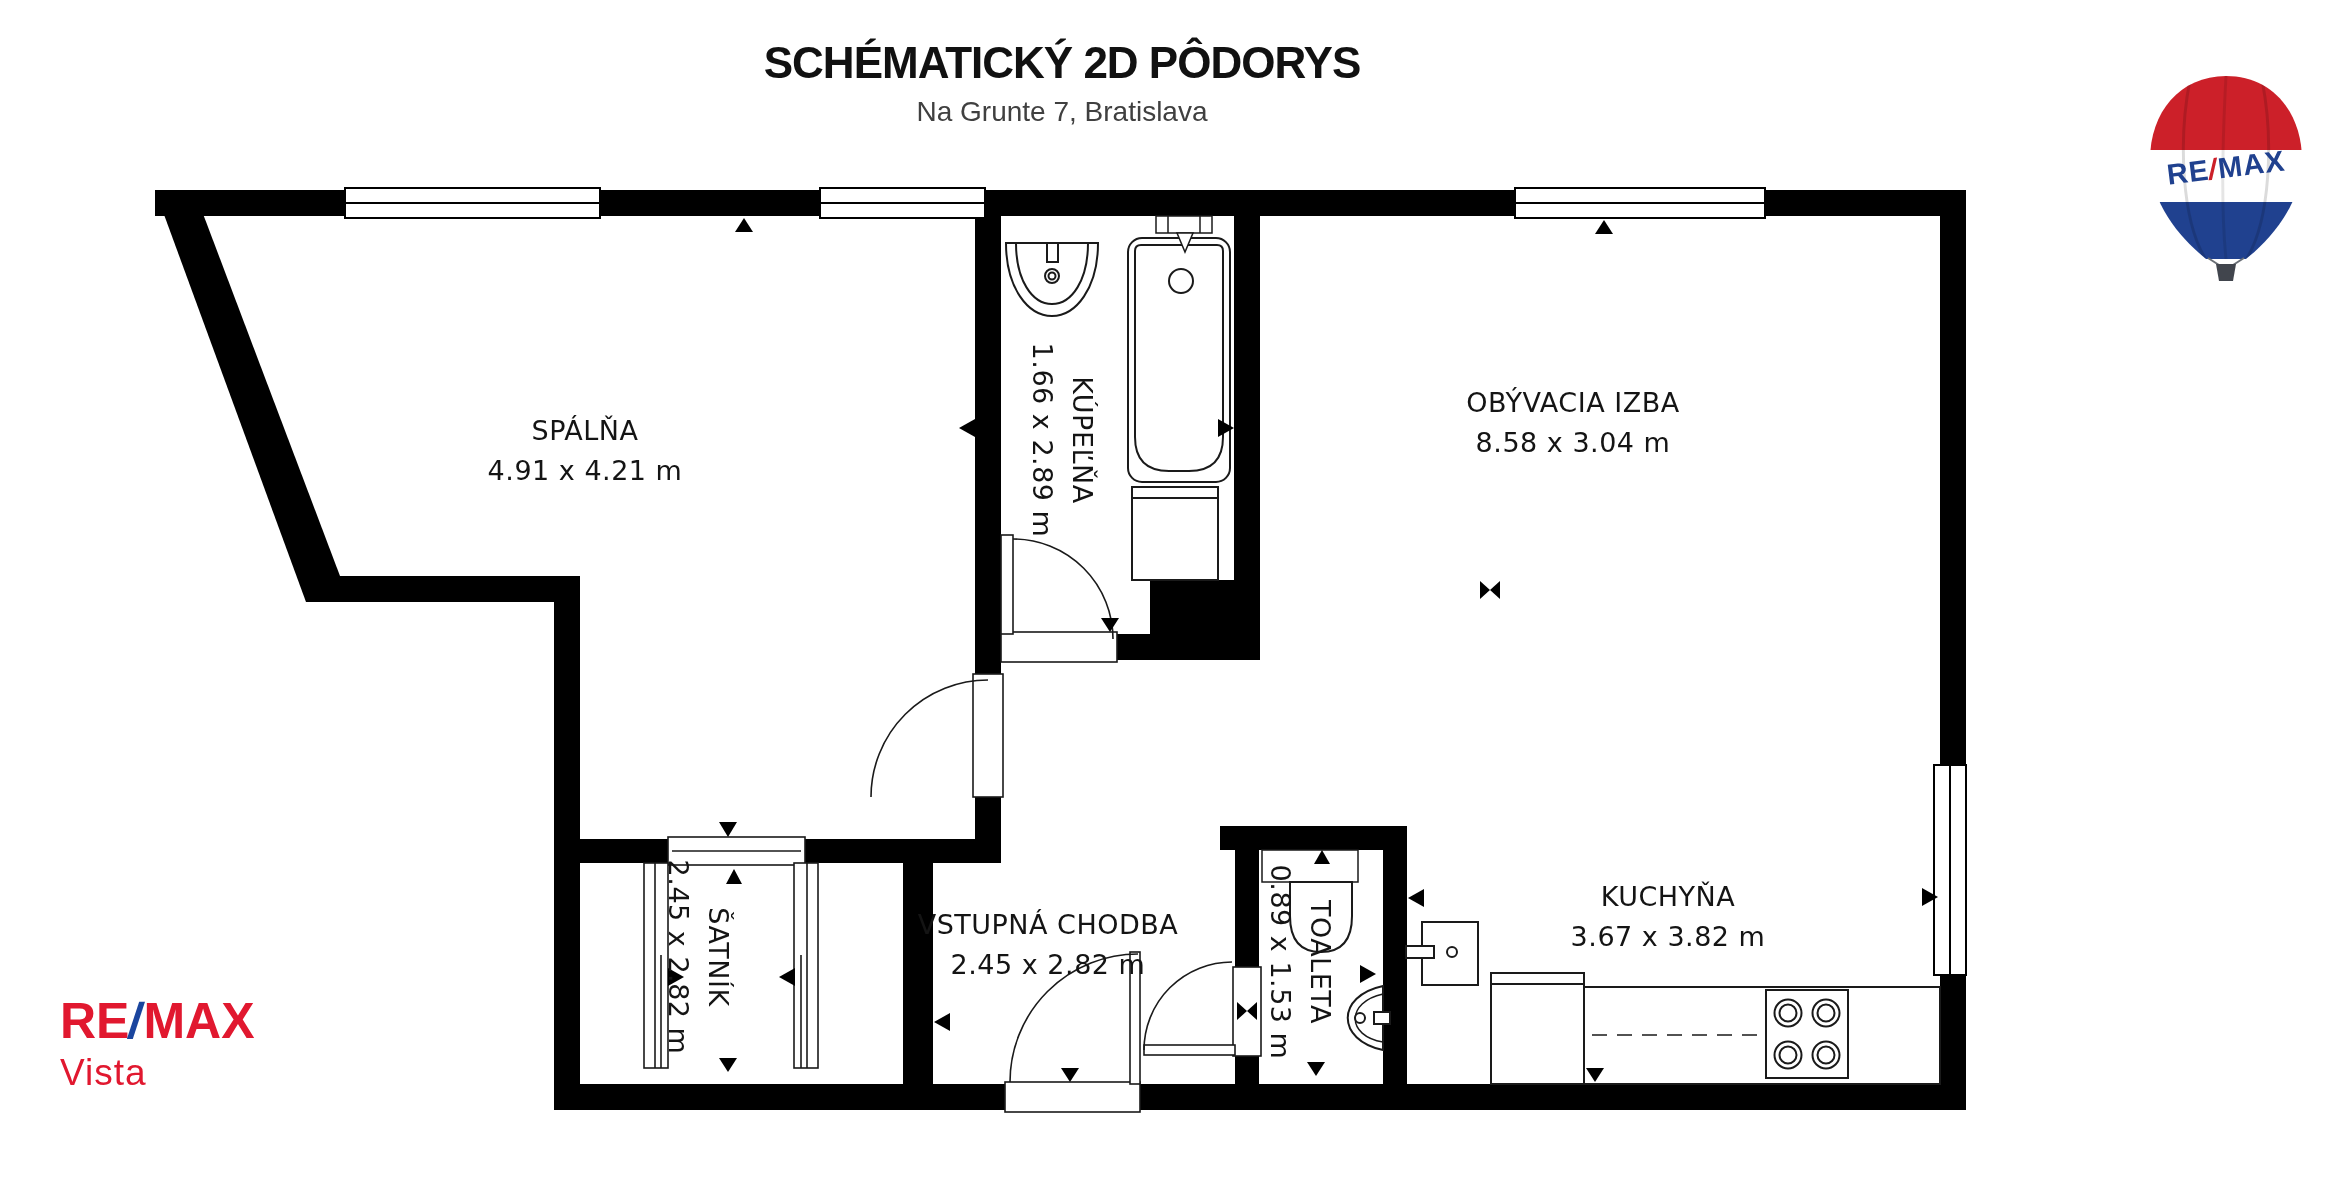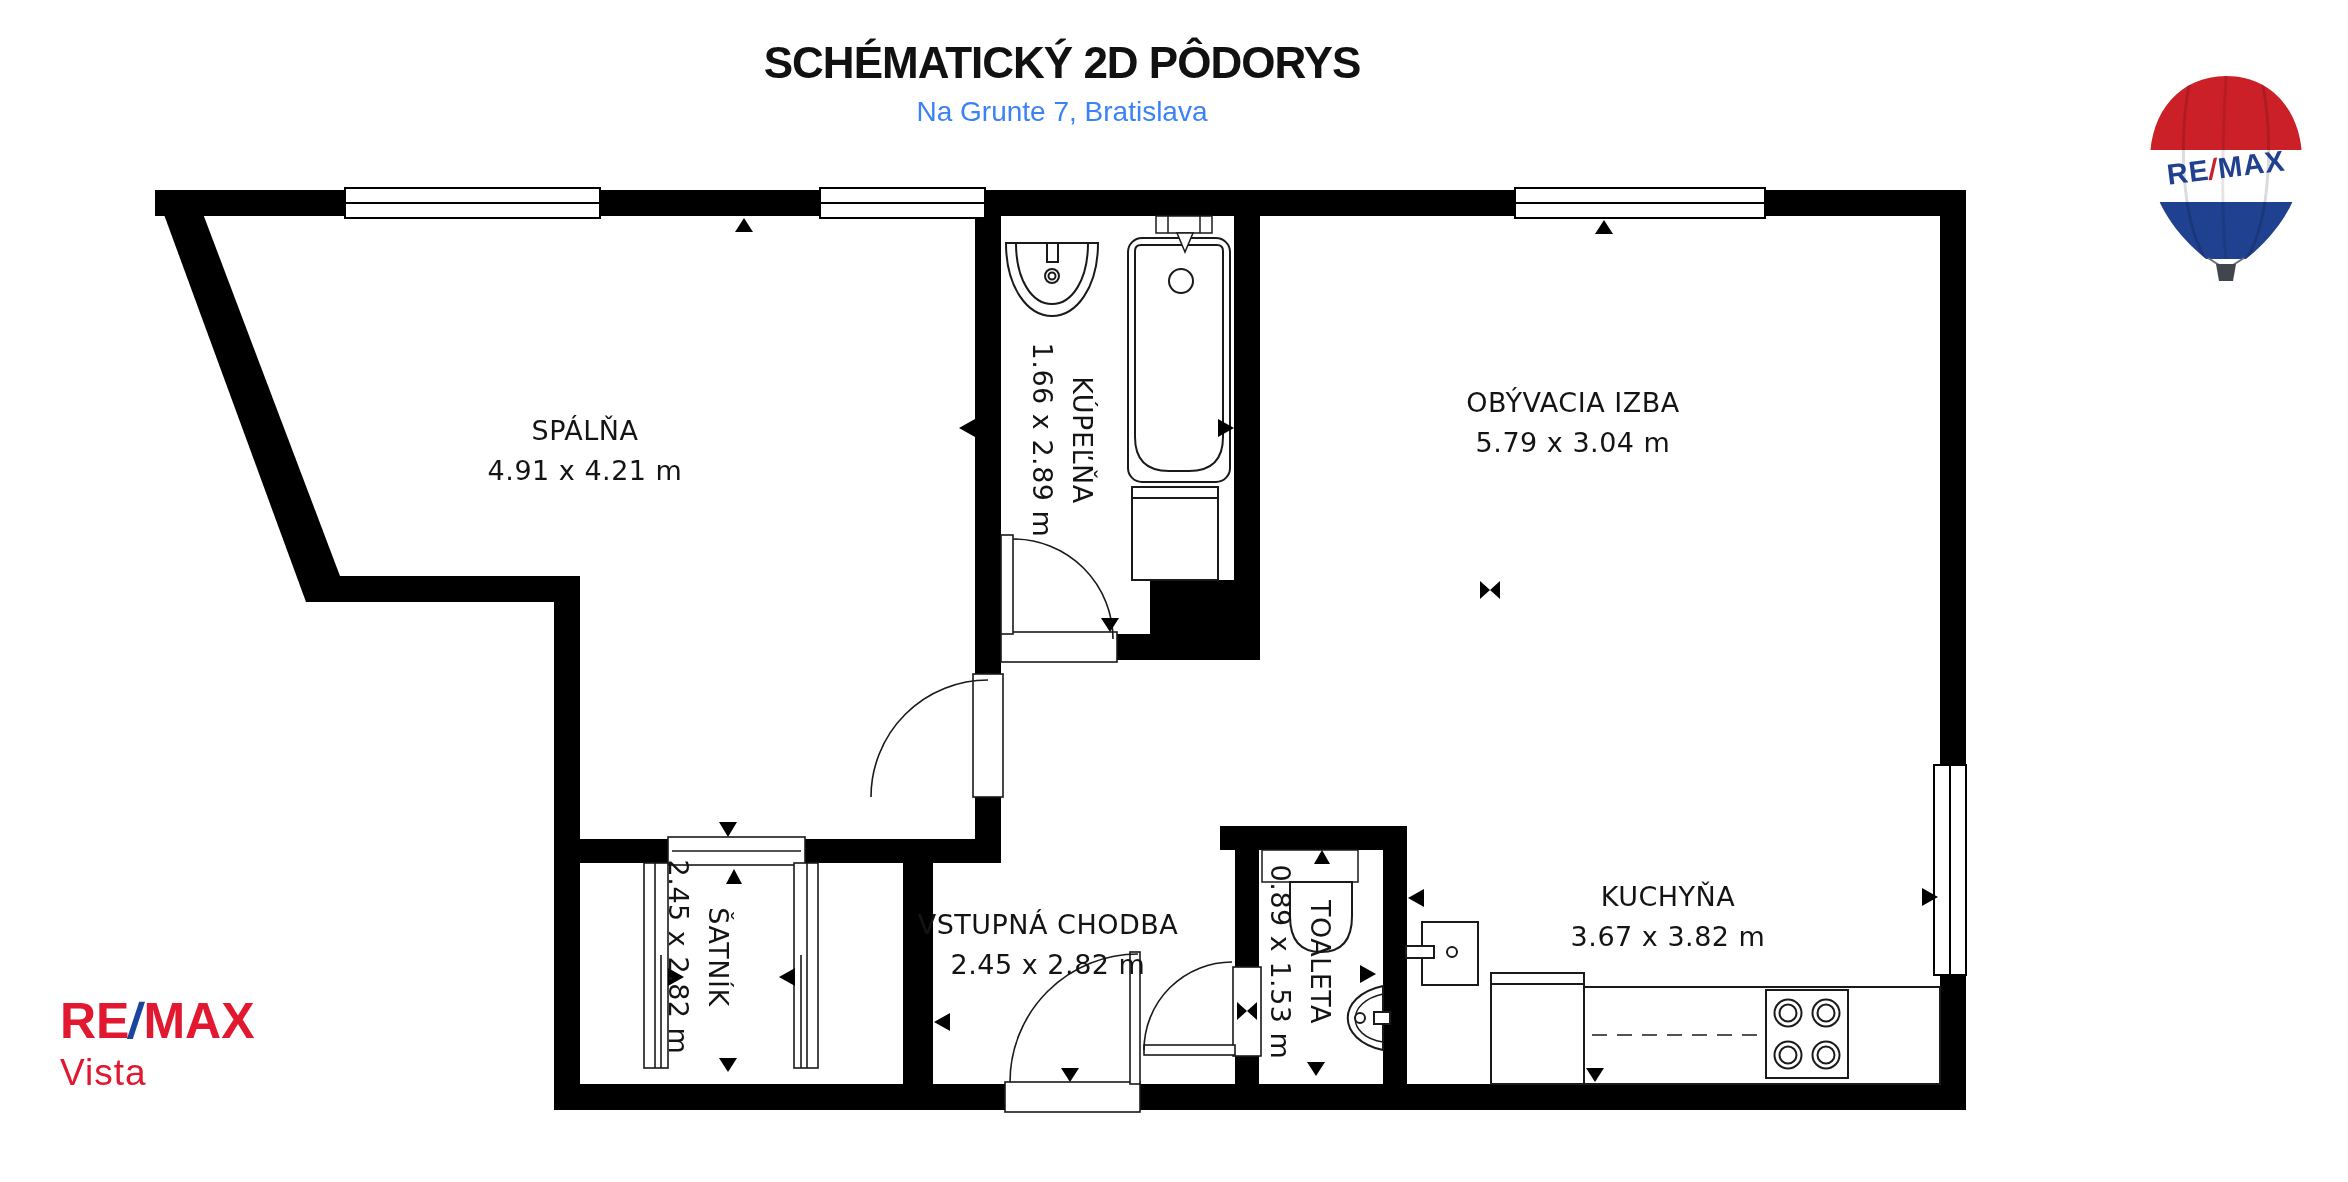--- a/index.html
+++ b/index.html
@@ -15,21 +15,21 @@
     font-family:"DejaVu Sans","Liberation Sans",sans-serif;color:#131313;
   }
   .abs{position:absolute;}
   .center-x{transform:translateX(-50%);}
   .page-title{
     left:1062px;top:38px;font-family:"Liberation Sans",sans-serif;
     font-size:44px;font-weight:bold;letter-spacing:-1px;color:#111;white-space:nowrap;text-align:center;
   }
   .page-subtitle{
     left:1062px;top:96px;font-family:"Liberation Sans",sans-serif;
-    font-size:28px;color:#3b82f6;white-space:nowrap;
+    font-size:28px;color:#404040;white-space:nowrap;
   }
   .room-label{
     text-align:center;font-size:27px;line-height:40px;letter-spacing:.5px;
     white-space:nowrap;color:#141414;
   }
   .room-label.h{transform:translate(-50%,-50%);}
   .room-label.v{transform:translate(-50%,-50%) rotate(90deg);}
   
   .vista-logo{left:60px;top:996px;line-height:1;}
   .vista-remax{
@@ -253,21 +253,21 @@
   <div>4.91 x 4.21 m</div>
 </div>
 
 <div class="abs room-label v" style="left:1062px;top:440px;">
   <div>KÚPEĽŇA</div>
   <div>1.66 x 2.89 m</div>
 </div>
 
 <div class="abs room-label h" style="left:1532px;top:423px;margin-left:41px;">
   <div>OBÝVACIA IZBA</div>
-  <div>5.79 x 3.04 m</div>
+  <div>8.58 x 3.04 m</div>
 </div>
 
 <div class="abs room-label h" style="left:1668px;top:889px;margin-top:28px;">
   <div>KUCHYŇA</div>
   <div>3.67 x 3.82 m</div>
 </div>
 
 <div class="abs room-label v" style="left:698px;top:957px;">
   <div>ŠATNÍK</div>
   <div>2.45 x 2.82 m</div>

